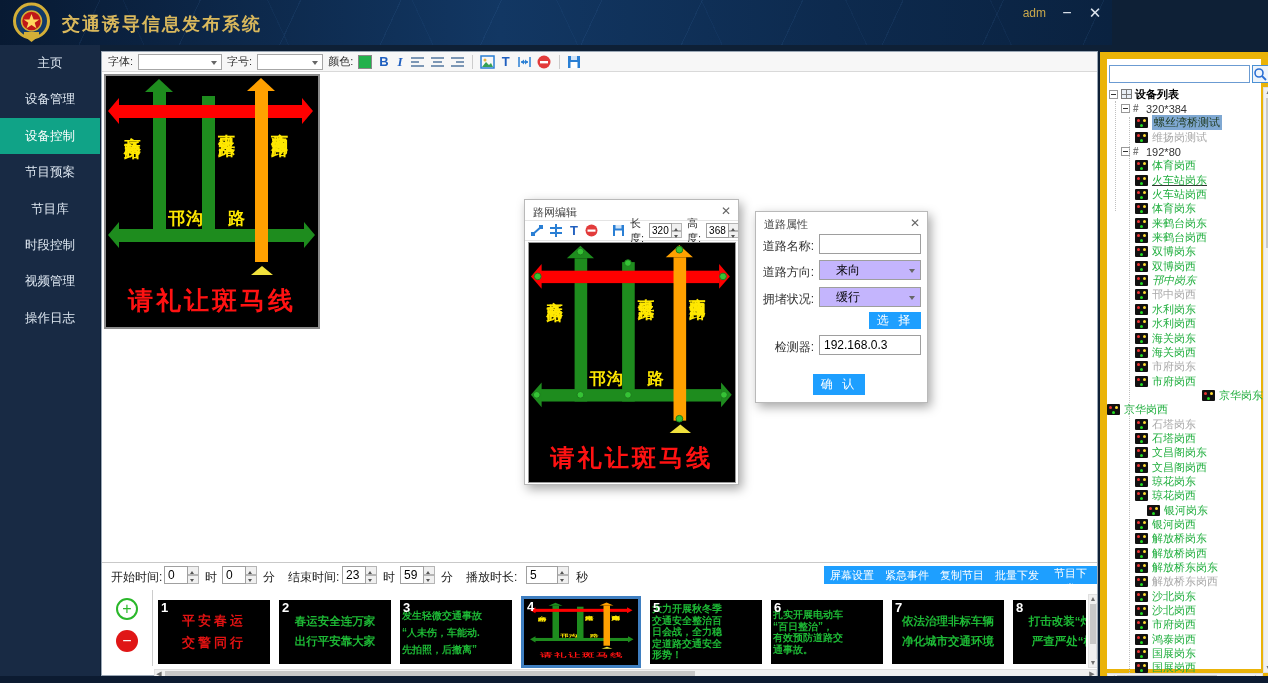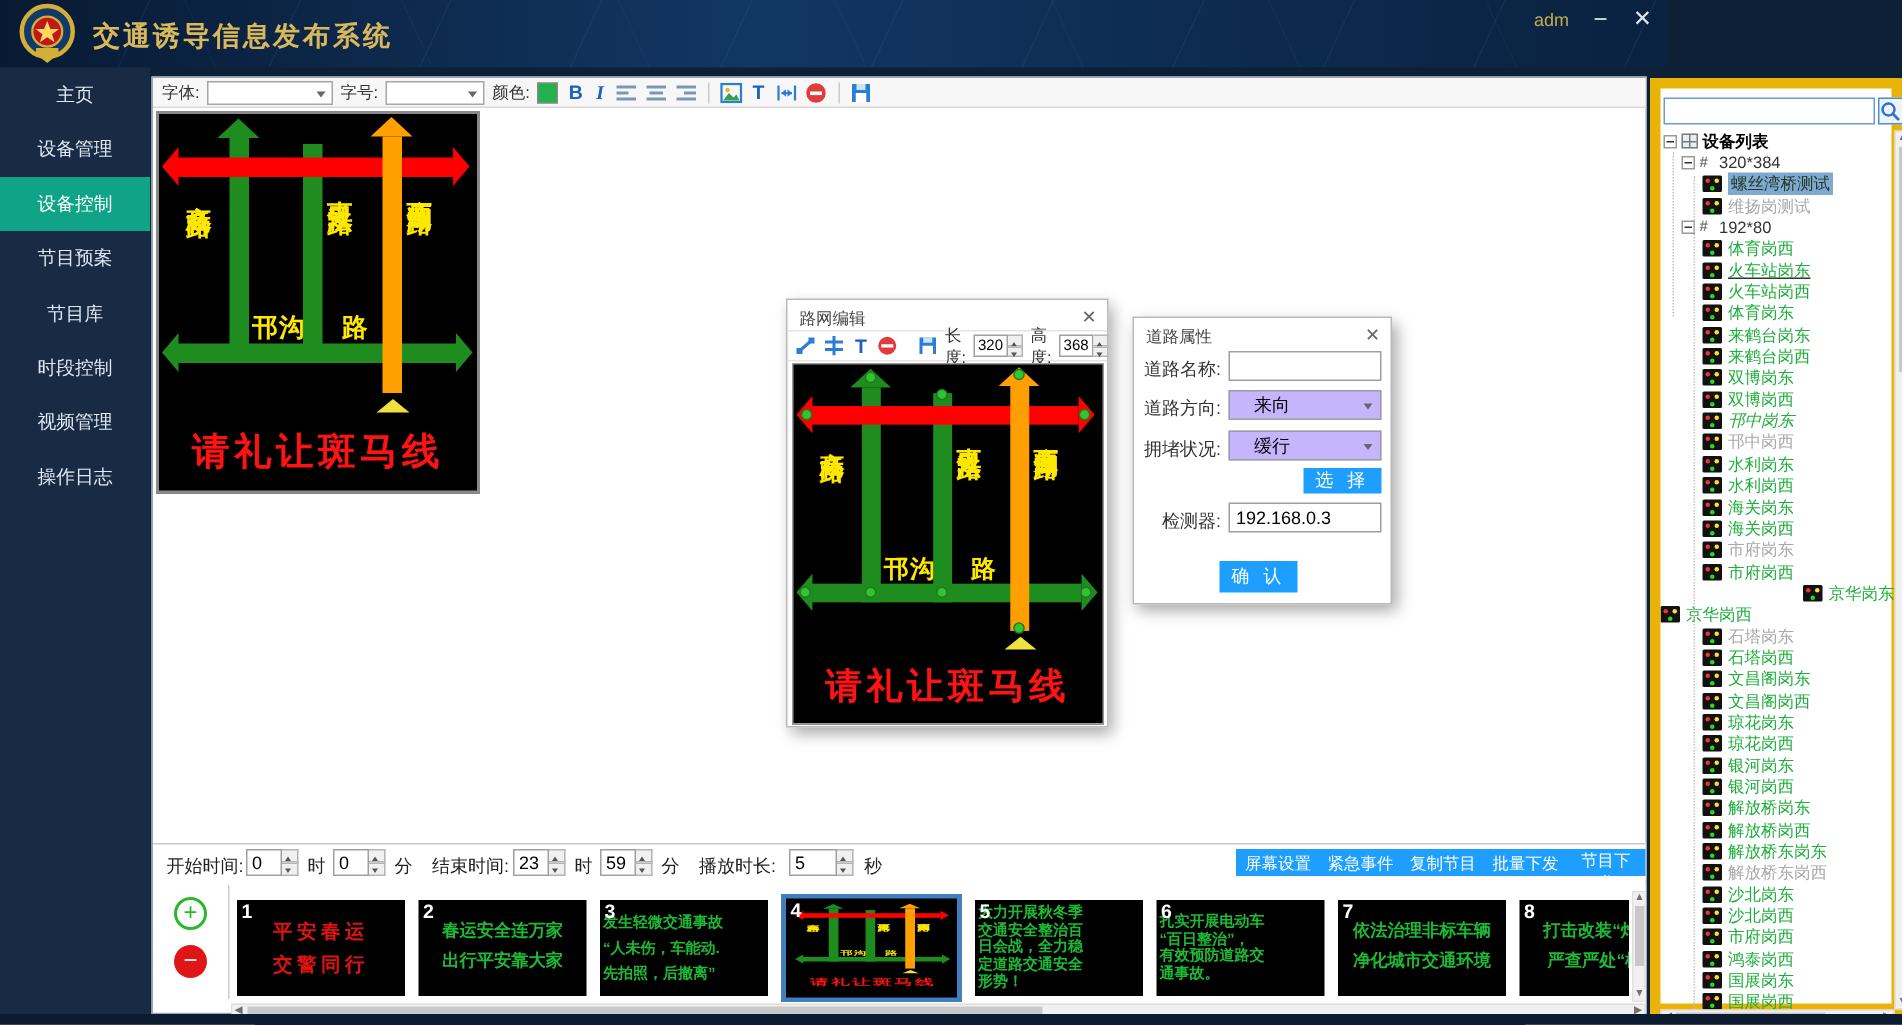--- a/index.html
+++ b/index.html
@@ -718,21 +718,21 @@
         <span class="dev-name online">琼花岗东</span>
       </div>
       <div class="trow" style="padding-left: 28px;">
         <span class="dev-icon">
           <i class="r"></i>
           <i class="y"></i>
           <i class="g"></i>
         </span>
         <span class="dev-name online">琼花岗西</span>
       </div>
-      <div class="trow" style="padding-left: 28px;">
+      <div class="trow" style="padding-left: 40px;">
         <span class="dev-icon">
           <i class="r"></i>
           <i class="y"></i>
           <i class="g"></i>
         </span>
         <span class="dev-name online">银河岗东</span>
       </div>
       <div class="trow" style="padding-left: 28px;">
         <span class="dev-icon">
           <i class="r"></i>

